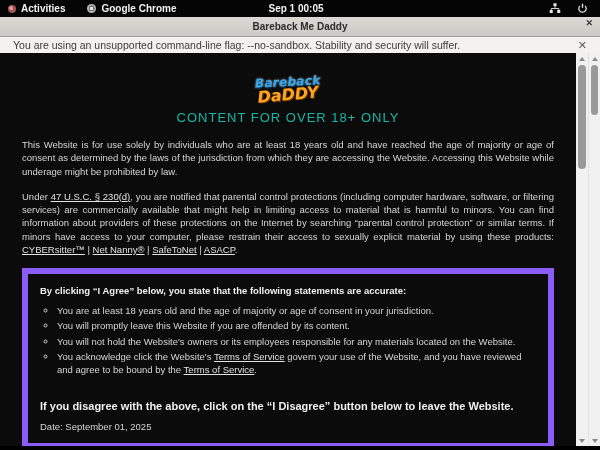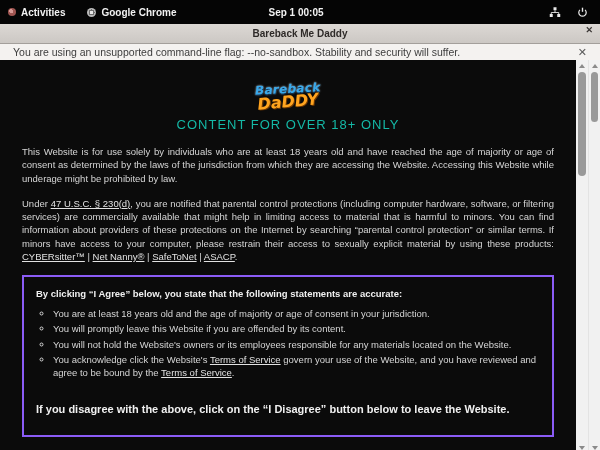--- a/index.html
+++ b/index.html
@@ -1,20 +1,20 @@
 <!DOCTYPE html>
 <html><head>
 <meta charset="utf-8">
 <style>
   * { margin:0; padding:0; box-sizing:border-box; }
   html,body { width:600px; height:450px; overflow:hidden; background:#000;
               font-family:"Liberation Sans", sans-serif; }
 
   
-  .topbar { height:24px; background:#050505; color:#f2f2f2; display:flex;
+  .topbar { height:17px; background:#050505; color:#f2f2f2; display:flex;
             align-items:center; font-size:10px; font-weight:bold; position:relative; padding:0 8px; }
   .topbar-left { display:flex; align-items:center; gap:22px; }
   .tb-item { display:flex; align-items:center; gap:5px; cursor:default; }
   .act-dot { width:8px; height:8px; border-radius:50%;
              background:radial-gradient(circle at 40% 40%, #d89a96 0 2px, #a05551 2px); }
   .chrome-dot { width:9px; height:9px; border-radius:50%;
              background:radial-gradient(circle at 50% 50%, #e8e8e8 0 1.5px, #6f6f6f 1.5px 3px, #b9b9b9 3px); }
   .tb-clock { position:absolute; left:0; right:8px; text-align:center; pointer-events:none; }
   .topbar-right { margin-left:auto; display:flex; align-items:center; gap:16px; padding-right:4px; }
 
@@ -40,21 +40,21 @@
   .logo-bottom { display:block; font-family:"DejaVu Sans", sans-serif; font-weight:bold; font-style:italic;
               font-size:16px; color:#ffa41f; transform:rotate(-5deg); margin-top:-2px;
               text-shadow:1px 1px 0 #6e3700, 0 0 1px #2a1500; }
 
   .heading { text-align:center; color:#14b8a6; font-size:13px; letter-spacing:1px;
              margin:7px 0 13px; font-weight:normal; }
 
   .para { font-size:9.5px; line-height:1.4; text-align:justify; color:#d6d6d6; margin-bottom:12px; }
   .para a, .agree-box a { color:#e2e2e2; text-decoration:underline; cursor:pointer;margin-top:46px; }
 
-  .agree-box { border:2px solid #8b5cf6; padding:9px 12px 11px; margin-top:2px; }
+  .agree-box { border:6px solid #8b5cf6; padding:9px 12px 11px; margin-top:2px; }
   .box-intro { font-size:9.5px; font-weight:bold; color:#f0f0f0; margin:2px 0 8px; }
   .agree-box ul { list-style-type:circle; padding-left:17px; font-size:9.5px; line-height:1.38; }
   .agree-box li { margin-bottom:2px; color:#d6d6d6; }
   .box-warning { font-size:11px; font-weight:bold; color:#f0f0f0; margin:24px 0 9px; }
   .box-date { font-size:9.5px; color:#d6d6d6; }
 
   .btn-row { display:flex; justify-content:center; gap:20px; margin-top:17px; }
   .btn { font-family:"Liberation Sans", sans-serif; font-size:13px; font-weight:bold;
          letter-spacing:1.2px; padding:12px 26px; cursor:pointer; border-radius:2px; }
   .btn-agree { background:#2db52f; border:none; color:#fff; }
@@ -133,20 +133,21 @@
 
     <div class="agree-box">
       <div class="box-intro">By clicking “I Agree” below, you state that the following statements are accurate:</div>
       <ul>
         <li>You are at least 18 years old and the age of majority or age of consent in your jurisdiction.</li>
         <li>You will promptly leave this Website if you are offended by its content.</li>
         <li>You will not hold the Website's owners or its employees responsible for any materials located on the Website.</li>
         <li><span>You acknowledge click the Website's </span><a>Terms of Service</a><span> govern your use of the Website, and you have reviewed and agree to be bound by the </span><a>Terms of Service</a><span>.</span></li>
       </ul>
       <div class="box-warning">If you disagree with the above, click on the “I Disagree” button below to leave the Website.</div>
+      <div class="box-date">Date: September 01, 2025</div>
     </div>
 
     <div class="btn-row">
       <button class="btn btn-agree">I AGREE</button>
       <button class="btn btn-disagree">I DISAGREE</button>
     </div>
   </div>
 
   <div class="sb">
     <div class="sb-arr up">

